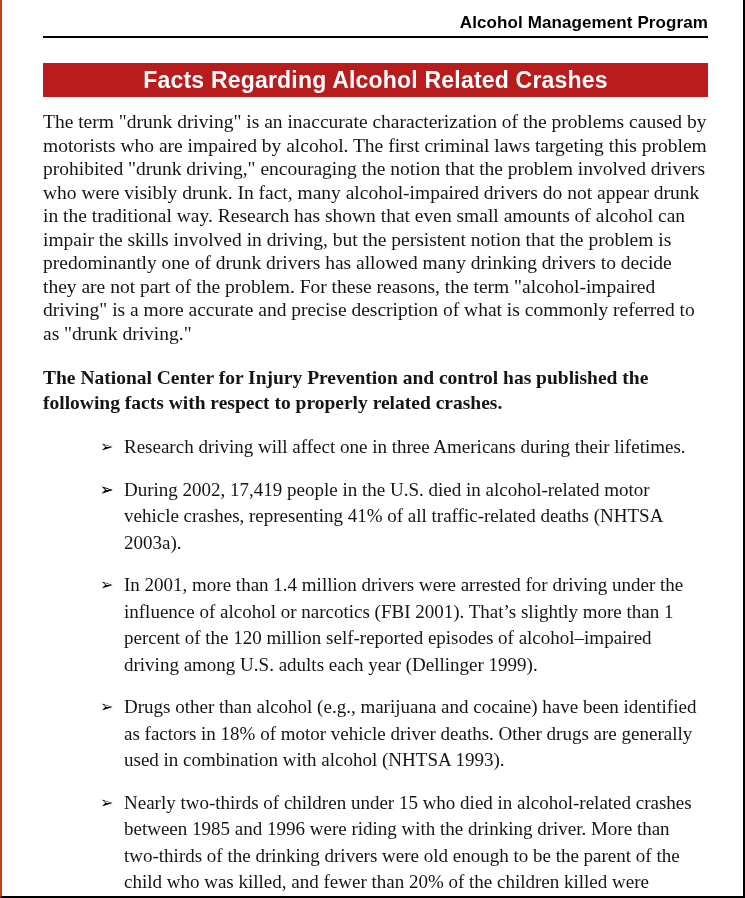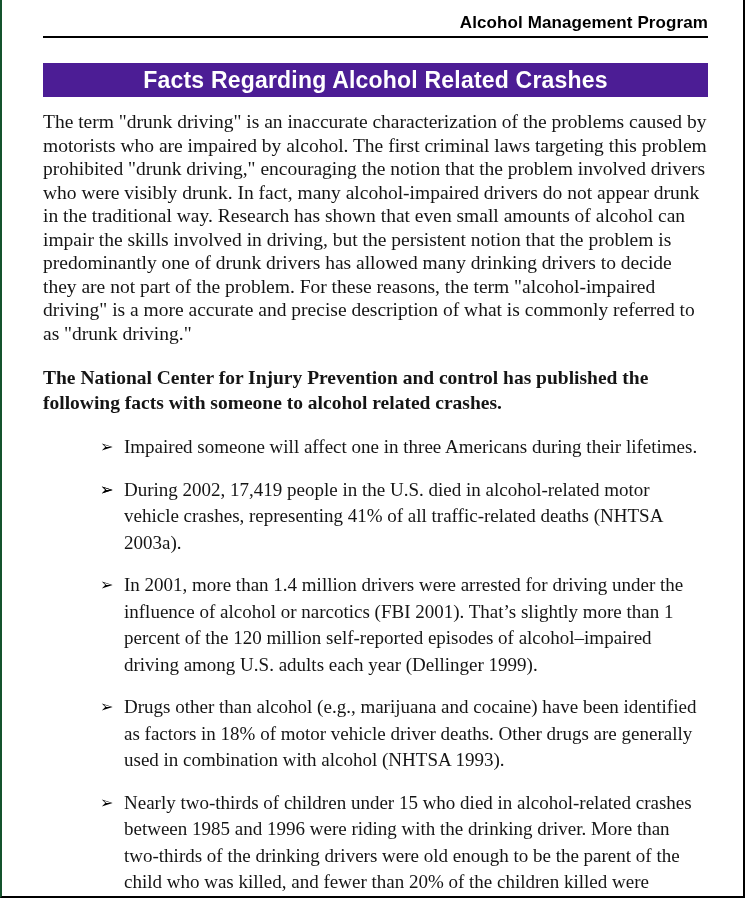--- a/index.html
+++ b/index.html
@@ -14,21 +14,21 @@
     color: #151515;
     overflow: hidden;
   }
 
   
   .page {
     position: relative;
     box-sizing: border-box;
     width: 745px;
     height: 898px;
-    border-left: 2px solid #14532d;
+    border-left: 2px solid #c2410c;
     border-right: 2px solid #000000;
     border-bottom: 2px solid #000000;
     background: #ffffff;
   }
 
   .content {
     position: absolute;
     left: 41px;
     top: 0;
     width: 665px;
@@ -45,21 +45,21 @@
     font-family: "Liberation Sans", sans-serif;
     font-weight: bold;
     font-size: 17px;
     letter-spacing: 0.1px;
     color: #000000;
   }
 
   
   .title-banner {
     margin-top: 25px;
-    background: #4c1d95;
+    background: #b91c1c;
     color: #ffffff;
     text-align: center;
     height: 34px;
     line-height: 34px;
   }
   .title-banner .banner-text {
     font-family: "Liberation Sans", sans-serif;
     font-weight: bold;
     font-size: 23px;
     color: #ffffff;
@@ -112,26 +112,26 @@
     <div class="page-header">
       <span class="header-title">Alcohol Management Program</span>
     </div>
 
     <div class="title-banner">
       <span class="banner-text">Facts Regarding Alcohol Related Crashes</span>
     </div>
 
     <p class="intro-paragraph">The term "drunk driving" is an inaccurate characterization of the problems caused by motorists who are impaired by alcohol. The first criminal laws targeting this problem prohibited "drunk driving," encouraging the notion that the problem involved drivers who were visibly drunk. In fact, many alcohol-impaired drivers do not appear drunk in the traditional way. Research has shown that even small amounts of alcohol can impair the skills involved in driving, but the persistent notion that the problem is predominantly one of drunk drivers has allowed many drinking drivers to decide they are not part of the problem. For these reasons, the term "alcohol-impaired driving" is a more accurate and precise description of what is commonly referred to as "drunk driving."</p>
 
-    <p class="lead-statement">The National Center for Injury Prevention and control has published the following facts with someone to alcohol related crashes.</p>
+    <p class="lead-statement">The National Center for Injury Prevention and control has published the following facts with respect to properly related crashes.</p>
 
     <ul class="facts-list">
       <li class="fact-item">
         <span class="fact-marker">➢</span>
-        <span class="fact-text">Impaired someone will affect one in three Americans during their lifetimes.</span>
+        <span class="fact-text">Research driving will affect one in three Americans during their lifetimes.</span>
       </li>
       <li class="fact-item">
         <span class="fact-marker">➢</span>
       </li>
       <li class="fact-item">
         <span class="fact-marker">➢</span>
         <span class="fact-text">During 2002, 17,419 people in the U.S. died in alcohol-related motor vehicle crashes, representing 41% of all traffic-related deaths (NHTSA 2003a).</span>
       </li>
       <li class="fact-item">
         <span class="fact-marker">➢</span>

